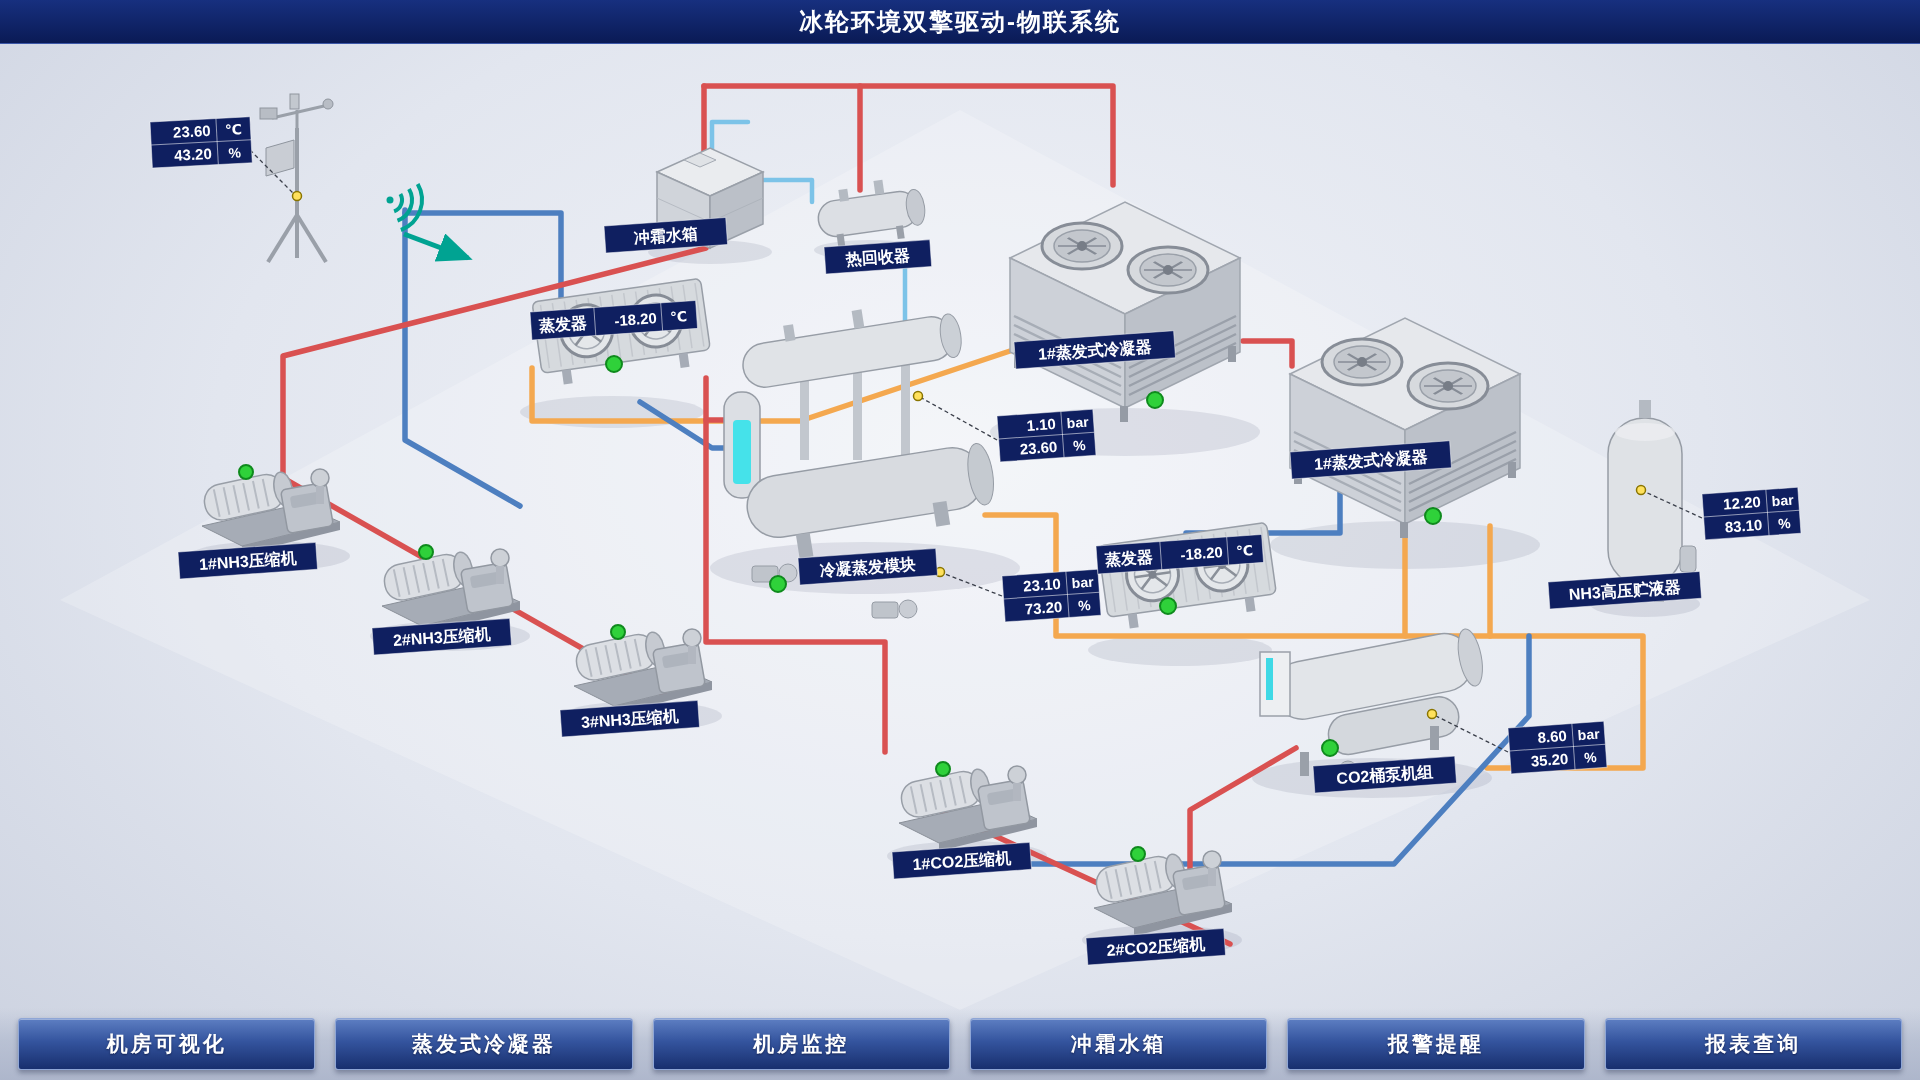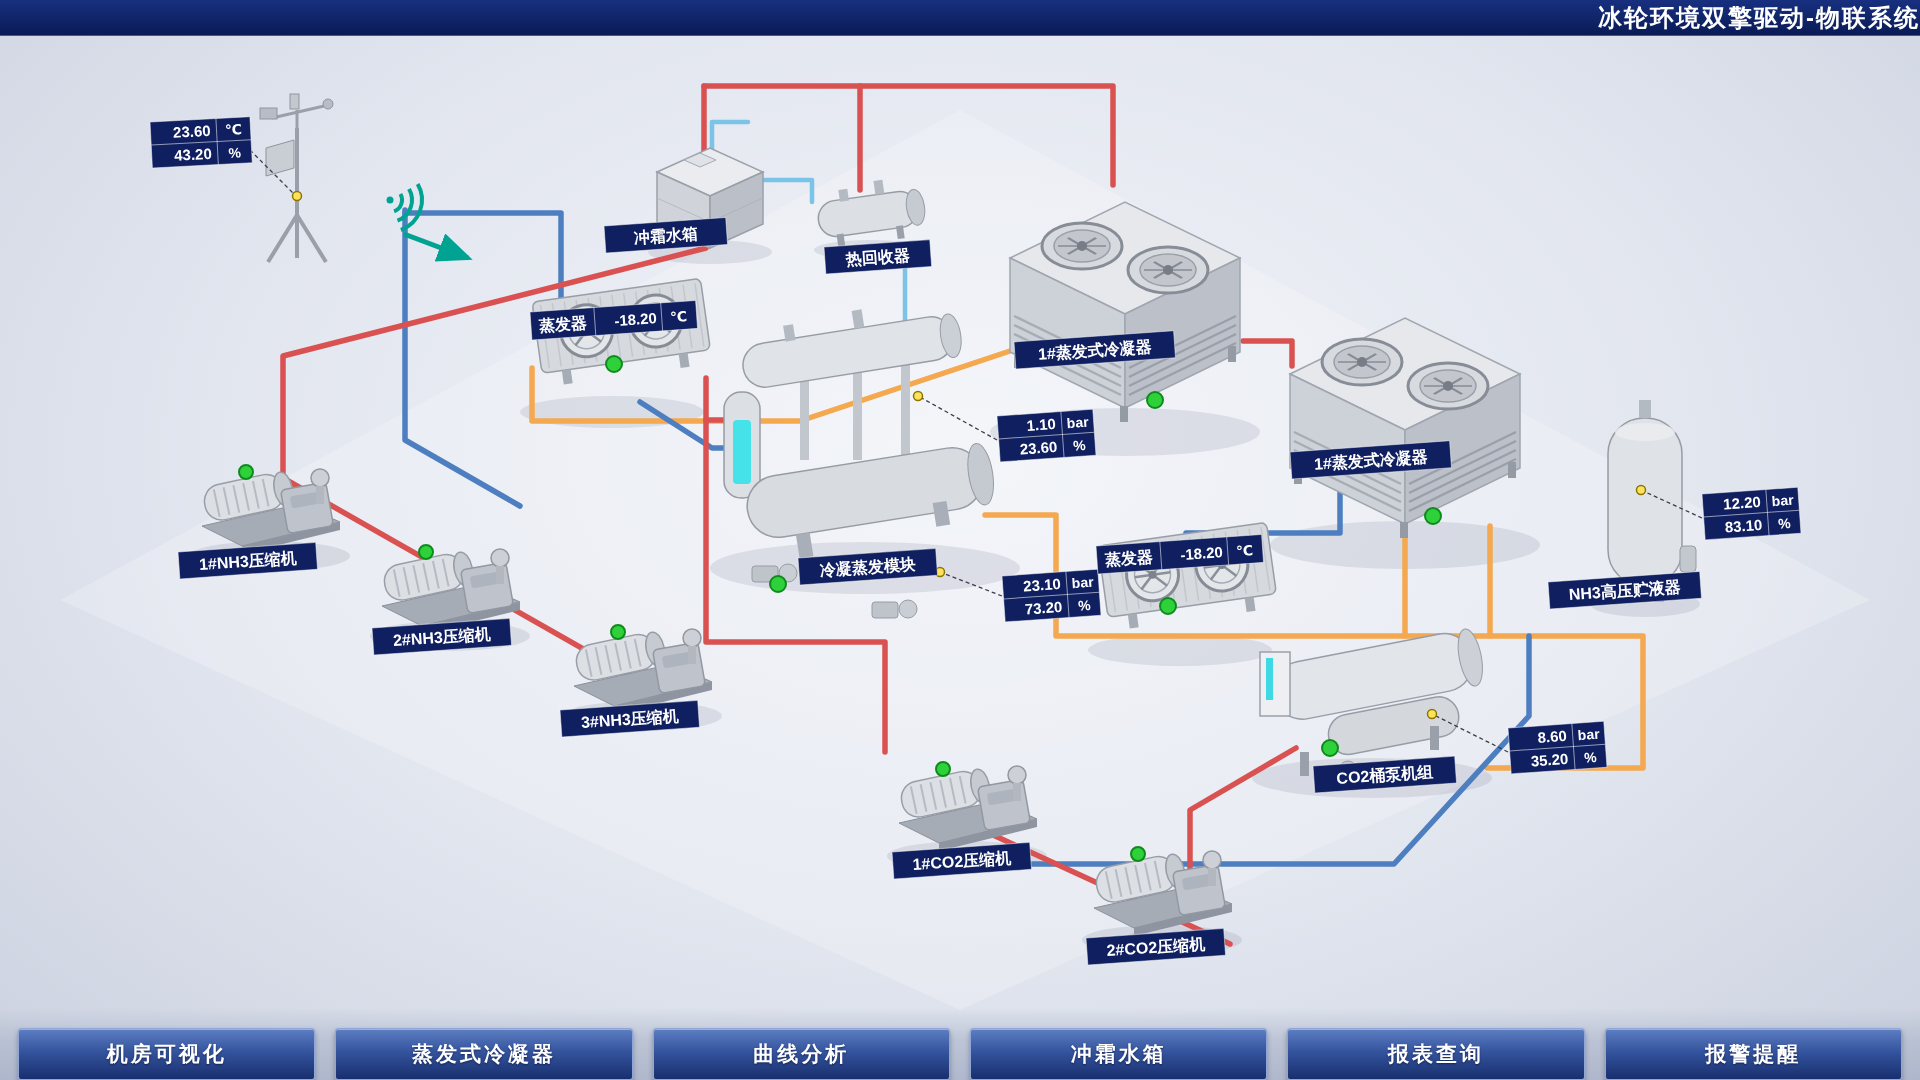--- a/index.html
+++ b/index.html
@@ -9,30 +9,30 @@
     position:relative; overflow:hidden;
     background:#dde2ec;
   }
   .stage {
     position:absolute; inset:0;
     background:radial-gradient(ellipse at 50% 42%, #f1f3f8 0%, #e2e6ef 55%, #ccd2e0 100%);
   }
   svg.diagram { position:absolute; inset:0; width:100%; height:100%; font-family:inherit; }
 
   header.titlebar {
-    position:absolute; top:0; left:0; right:0; height:36px; z-index:6;
+    position:absolute; top:0; left:0; right:0; height:44px; z-index:6;
     background:linear-gradient(180deg,#17307f 0%, #0a1a55 100%);
-    display:flex; align-items:center; justify-content:flex-end;
+    display:flex; align-items:center; justify-content:center;
     border-bottom:1px solid #3b57a8;
   }
   .titlebar h1 { color:#fff; font-size:24px; font-weight:bold; letter-spacing:2px; }
 
   nav.bottombar {
     position:absolute; left:0; right:0; bottom:0; height:72px; z-index:6;
-    display:flex; align-items:flex-end; gap:20px; padding:0 18px;
+    display:flex; align-items:center; gap:20px; padding:0 18px;
     background:linear-gradient(180deg, rgba(190,198,214,0) 0%, rgba(178,187,207,0.75) 45%, rgba(170,179,201,0.9) 100%);
   }
   .nav-btn {
     flex:1; height:52px; border-radius:3px; cursor:pointer;
     color:#fff; font-size:21px; font-weight:bold; letter-spacing:3px;
     font-family:inherit;
     background:linear-gradient(180deg,#5d7ec2 0%, #34549e 45%, #182f6e 100%);
     border:1px solid #8fa6d6;
     box-shadow:0 3px 5px rgba(20,30,60,.35), inset 0 1px 0 rgba(255,255,255,.4);
     text-shadow:0 1px 2px rgba(0,0,30,.5);
@@ -417,17 +417,17 @@
 </svg>
 </div>
 
 <header class="titlebar">
   <h1>冰轮环境双擎驱动-物联系统</h1>
 </header>
 
 <nav class="bottombar">
   <button class="nav-btn">机房可视化</button>
   <button class="nav-btn">蒸发式冷凝器</button>
-  <button class="nav-btn">曲线分析</button>
+  <button class="nav-btn">机房监控</button>
   <button class="nav-btn">冲霜水箱</button>
+  <button class="nav-btn">报警提醒</button>
   <button class="nav-btn">报表查询</button>
-  <button class="nav-btn">报警提醒</button>
 </nav>
 
 </body></html>

